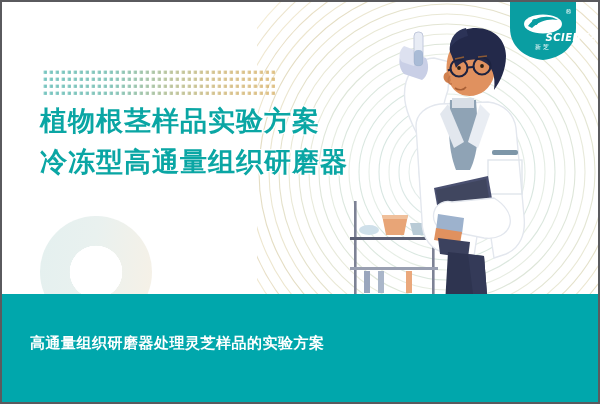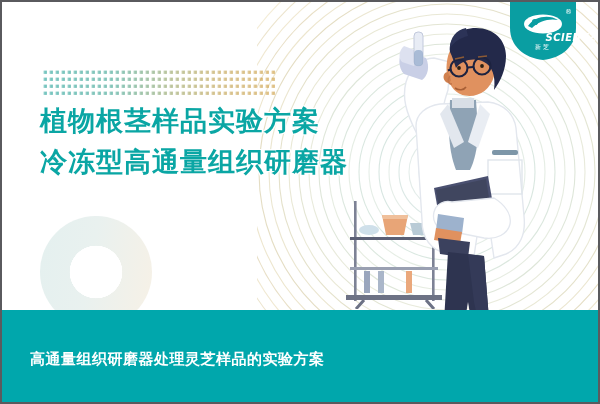--- a/index.html
+++ b/index.html
@@ -106,21 +106,21 @@
     text-align:center;
     font-size:6px;
     color:#ffffff;
     letter-spacing:2px;
   }
 
   
   .banner{
     position:absolute;
     left:0;bottom:0;
-    width:100%;height:92px;
+    width:100%;height:108px;
     background:#00a7ac;
     z-index:9;
   }
   .banner-text{
     position:absolute;
     left:28px;
     top:40px;
     font-size:15px;
     font-weight:bold;
     color:#ffffff;

